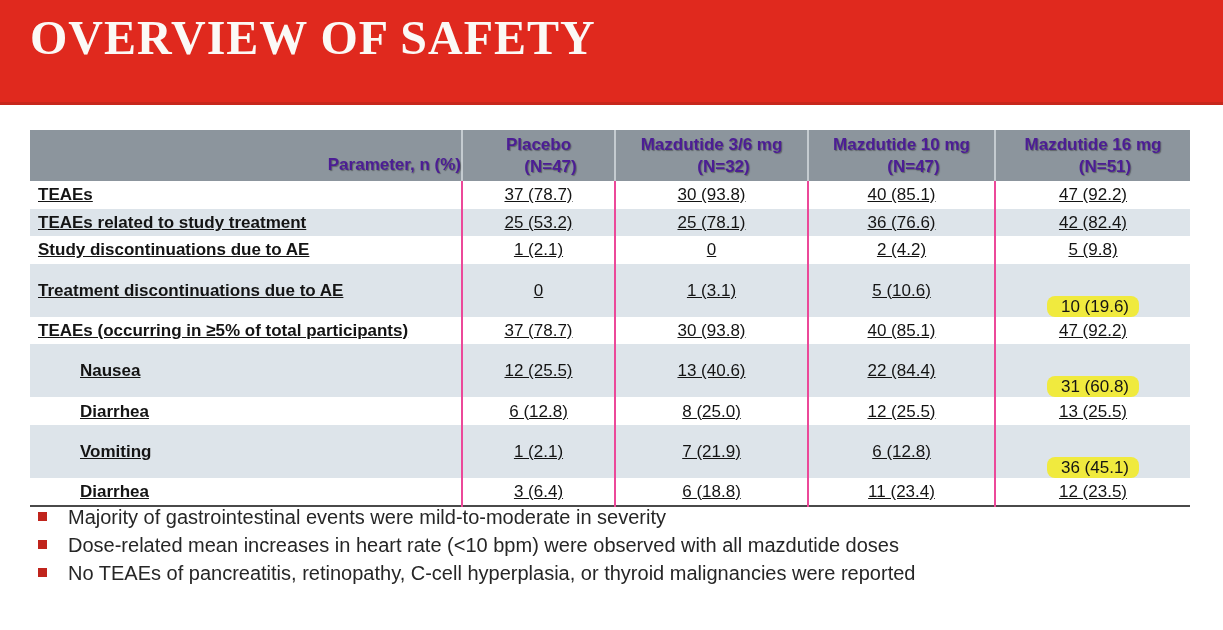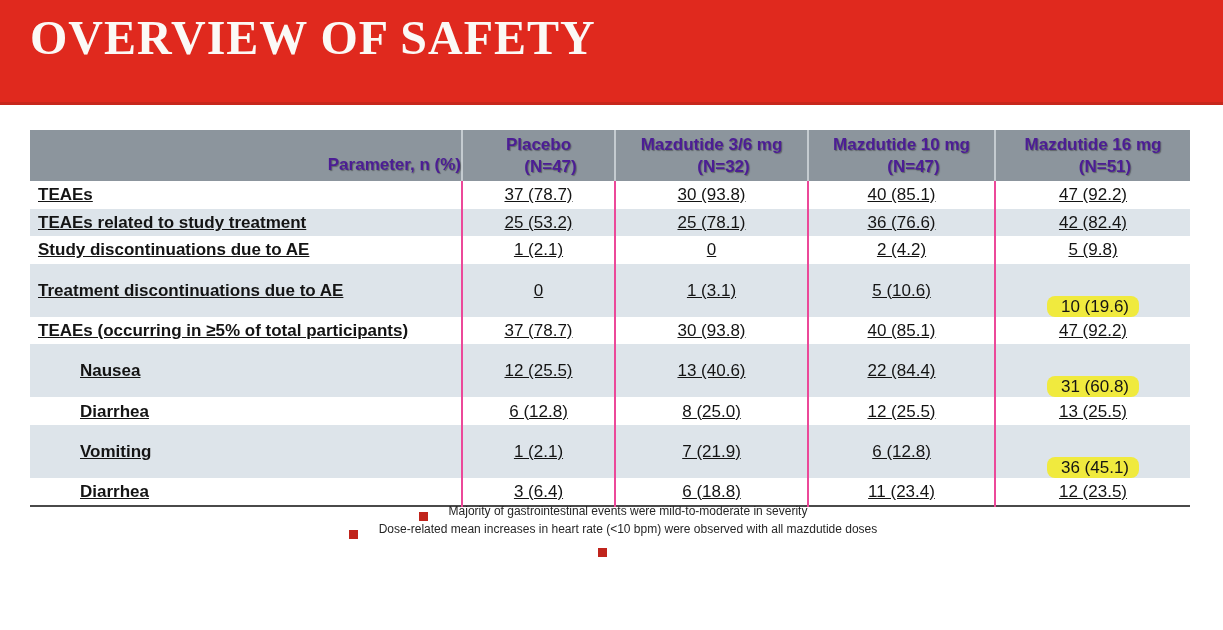--- a/index.html
+++ b/index.html
@@ -54,21 +54,21 @@
   .safety-table tbody td.val{border-left:2px solid #ec4899;}
   .hl{
     display:inline-block;background:var(--highlight-yellow);
     padding:2px 10px 2px 14px;border-radius:8px;margin-top:32px;
   }
   .bullets{
     position:absolute;left:38px;top:503px;list-style:none;width:1150px;
   }
   .bullets li{
     display:flex;align-items:flex-start;
-    font-size:12px;color:var(--bullet-text);line-height:1.4;justify-content:center;
+    font-size:20px;color:var(--bullet-text);line-height:1.4;
   }
   .bullets .sq{
     flex:0 0 auto;width:9px;height:9px;background:var(--bullet-red);
     margin:9px 21px 0 0;
   }
 </style>
 </head>
 <body>
 
 <div class="slide">
@@ -165,16 +165,17 @@
     <li>
         <span class="sq"></span>
         <span>Majority of gastrointestinal events were mild-to-moderate in severity</span>
       </li>
     <li>
         <span class="sq"></span>
         <span>Dose-related mean increases in heart rate (&lt;10 bpm) were observed with all mazdutide doses</span>
       </li>
     <li>
         <span class="sq"></span>
+        <span>No TEAEs of pancreatitis, retinopathy, C-cell hyperplasia, or thyroid malignancies were reported</span>
       </li>
   </ul>
 
 </div>
 
 </body></html>

